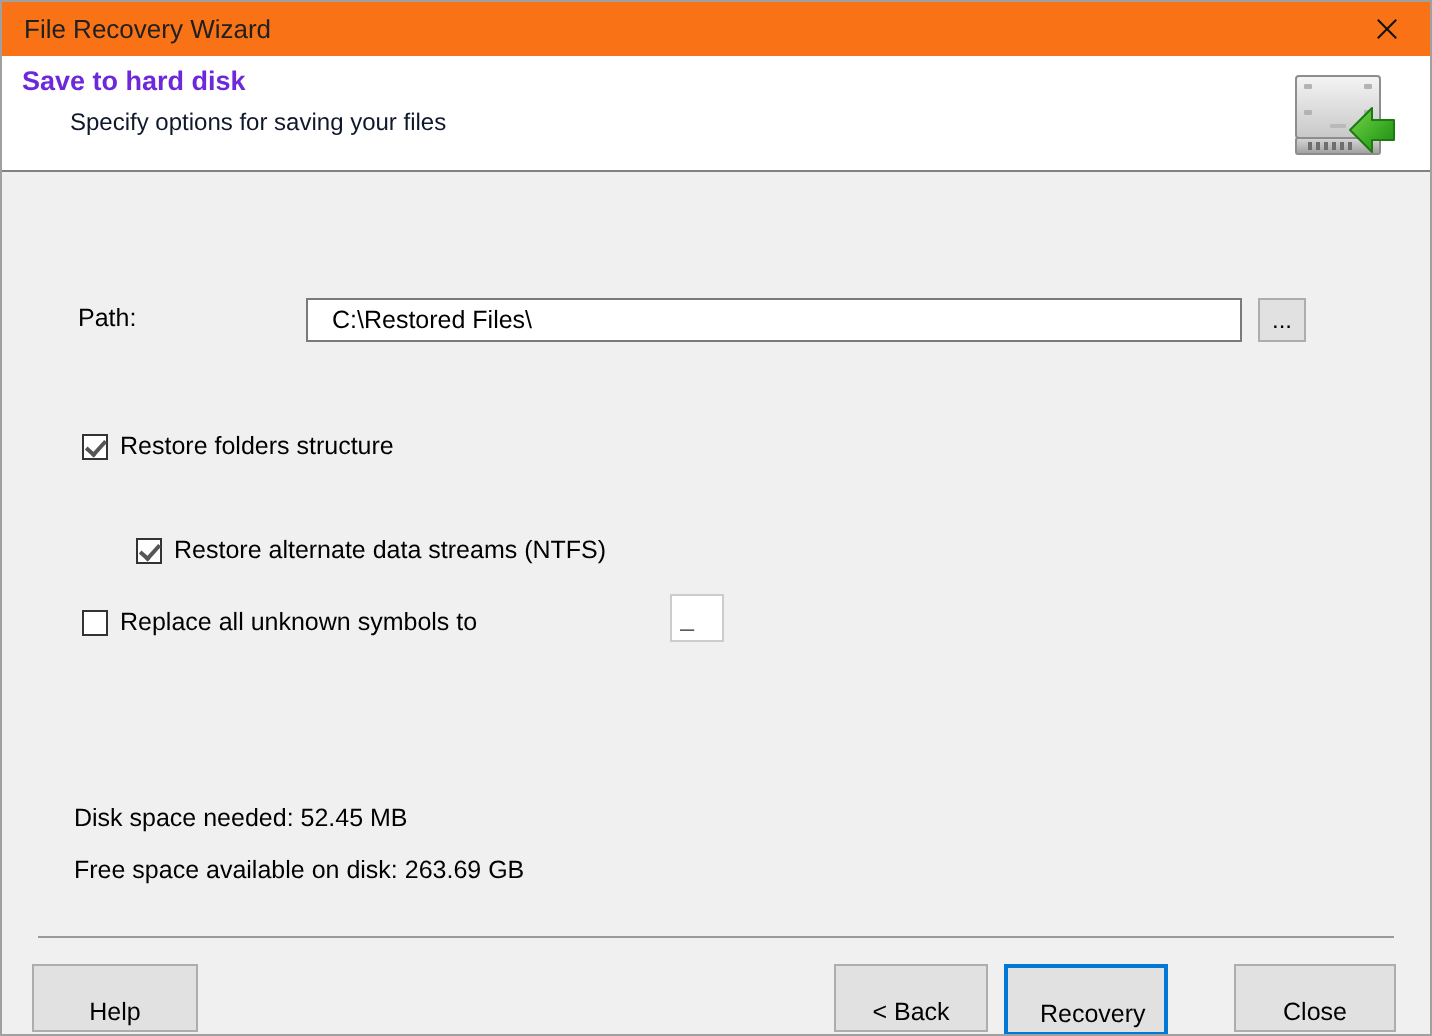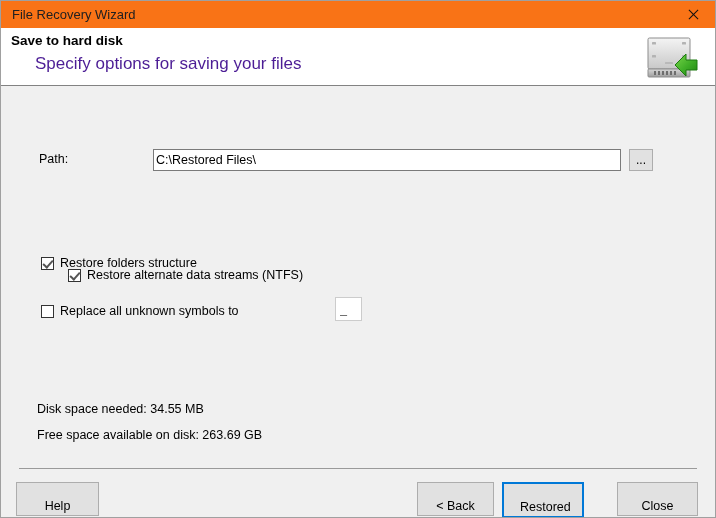--- a/index.html
+++ b/index.html
@@ -83,29 +83,29 @@
     background: #ffffff;
     border-bottom: 1px solid #828282;
     box-sizing: border-box;
   }
   #header-title {
     position: absolute;
     left: 10px;
     top: 5px;
     font-size: 13.5px;
     font-weight: bold;
-    color: #000000;
+    color: #6d28d9;
     white-space: nowrap;
   }
   #header-subtitle {
     position: absolute;
     left: 34px;
     top: 26px;
-    font-size: 17px;
-    color: #4c1d95;
+    font-size: 12px;
+    color: #0f172a;
     white-space: nowrap;
   }
 
   
   #header-icon {
     position: absolute;
     right: 13px;
     top: 6px;
     width: 62px;
     height: 48px;
@@ -142,21 +142,21 @@
     left: 152px;
     top: 0;
     width: 468px;
     height: 22px;
     box-sizing: border-box;
     border: 1px solid #7a7a7a;
     background: #ffffff;
     font-family: "Liberation Sans", sans-serif;
     font-size: 12.5px;
     color: #000000;
-    padding: 0 2px;
+    padding: 0 12px;
     outline: none;
   }
   #browse-button {
     position: absolute;
     left: 628px;
     top: 0;
     width: 24px;
     height: 22px;
     box-sizing: border-box;
     border: 1px solid #adadad;
@@ -197,21 +197,21 @@
     border: solid #555555;
     border-width: 0 2px 2px 0;
     transform: rotate(42deg);
   }
   .check-label {
     margin-left: 6px;
     font-size: 12.5px;
     color: #000000;
     white-space: nowrap;
   }
-  #check-row-1 { top: 127px; margin-top: 40px; }
+  #check-row-1 { top: 127px; }
   #check-row-2 { top: 179px; padding-left: 27px; }
   #check-row-3 { top: 215px; }
 
   #replace-char-input {
     position: absolute;
     left: 334px;
     top: 210px;
     width: 27px;
     height: 24px;
     box-sizing: border-box;
@@ -348,24 +348,24 @@
       <span class="check-label">Restore alternate data streams (NTFS)</span>
     </div>
 
     <div class="check-row" id="check-row-3">
       <span class="cb"></span>
       <span class="check-label">Replace all unknown symbols to</span>
     </div>
 
     <input id="replace-char-input" type="text" value="_" style="">
 
-    <div id="space-needed">Disk space needed: 34.55 MB</div>
+    <div id="space-needed">Disk space needed: 52.45 MB</div>
     <div id="space-free">Free space available on disk: 263.69 GB</div>
 
     <div id="footer-separator"></div>
 
     <button class="btn" id="help-button">Help</button>
     <button class="btn" id="back-button">&lt; Back</button>
-    <button class="btn" id="recovery-button">Restored</button>
+    <button class="btn" id="recovery-button">Recovery</button>
     <button class="btn" id="close-action-button">Close</button>
   </div>
 
 </div>
 
 </body></html>

